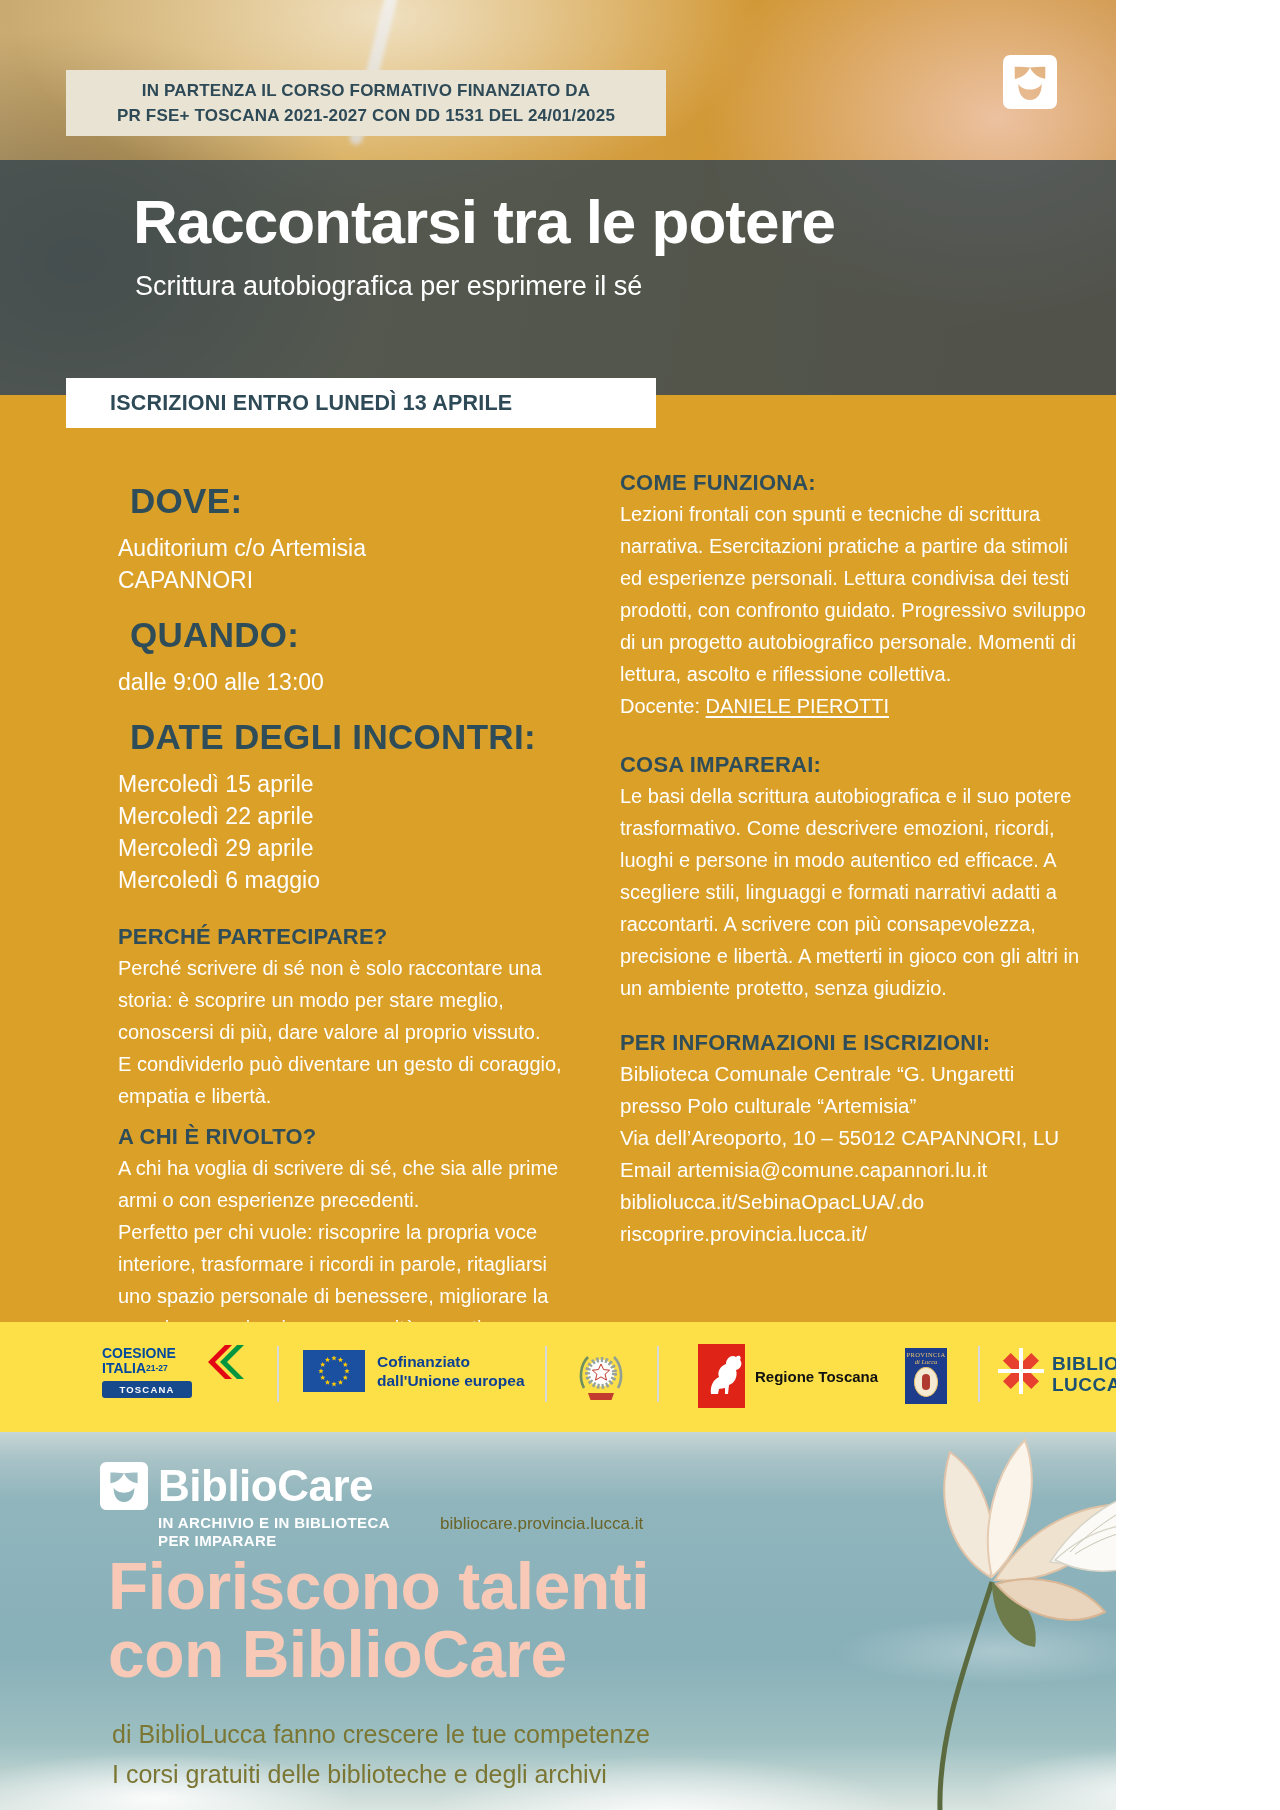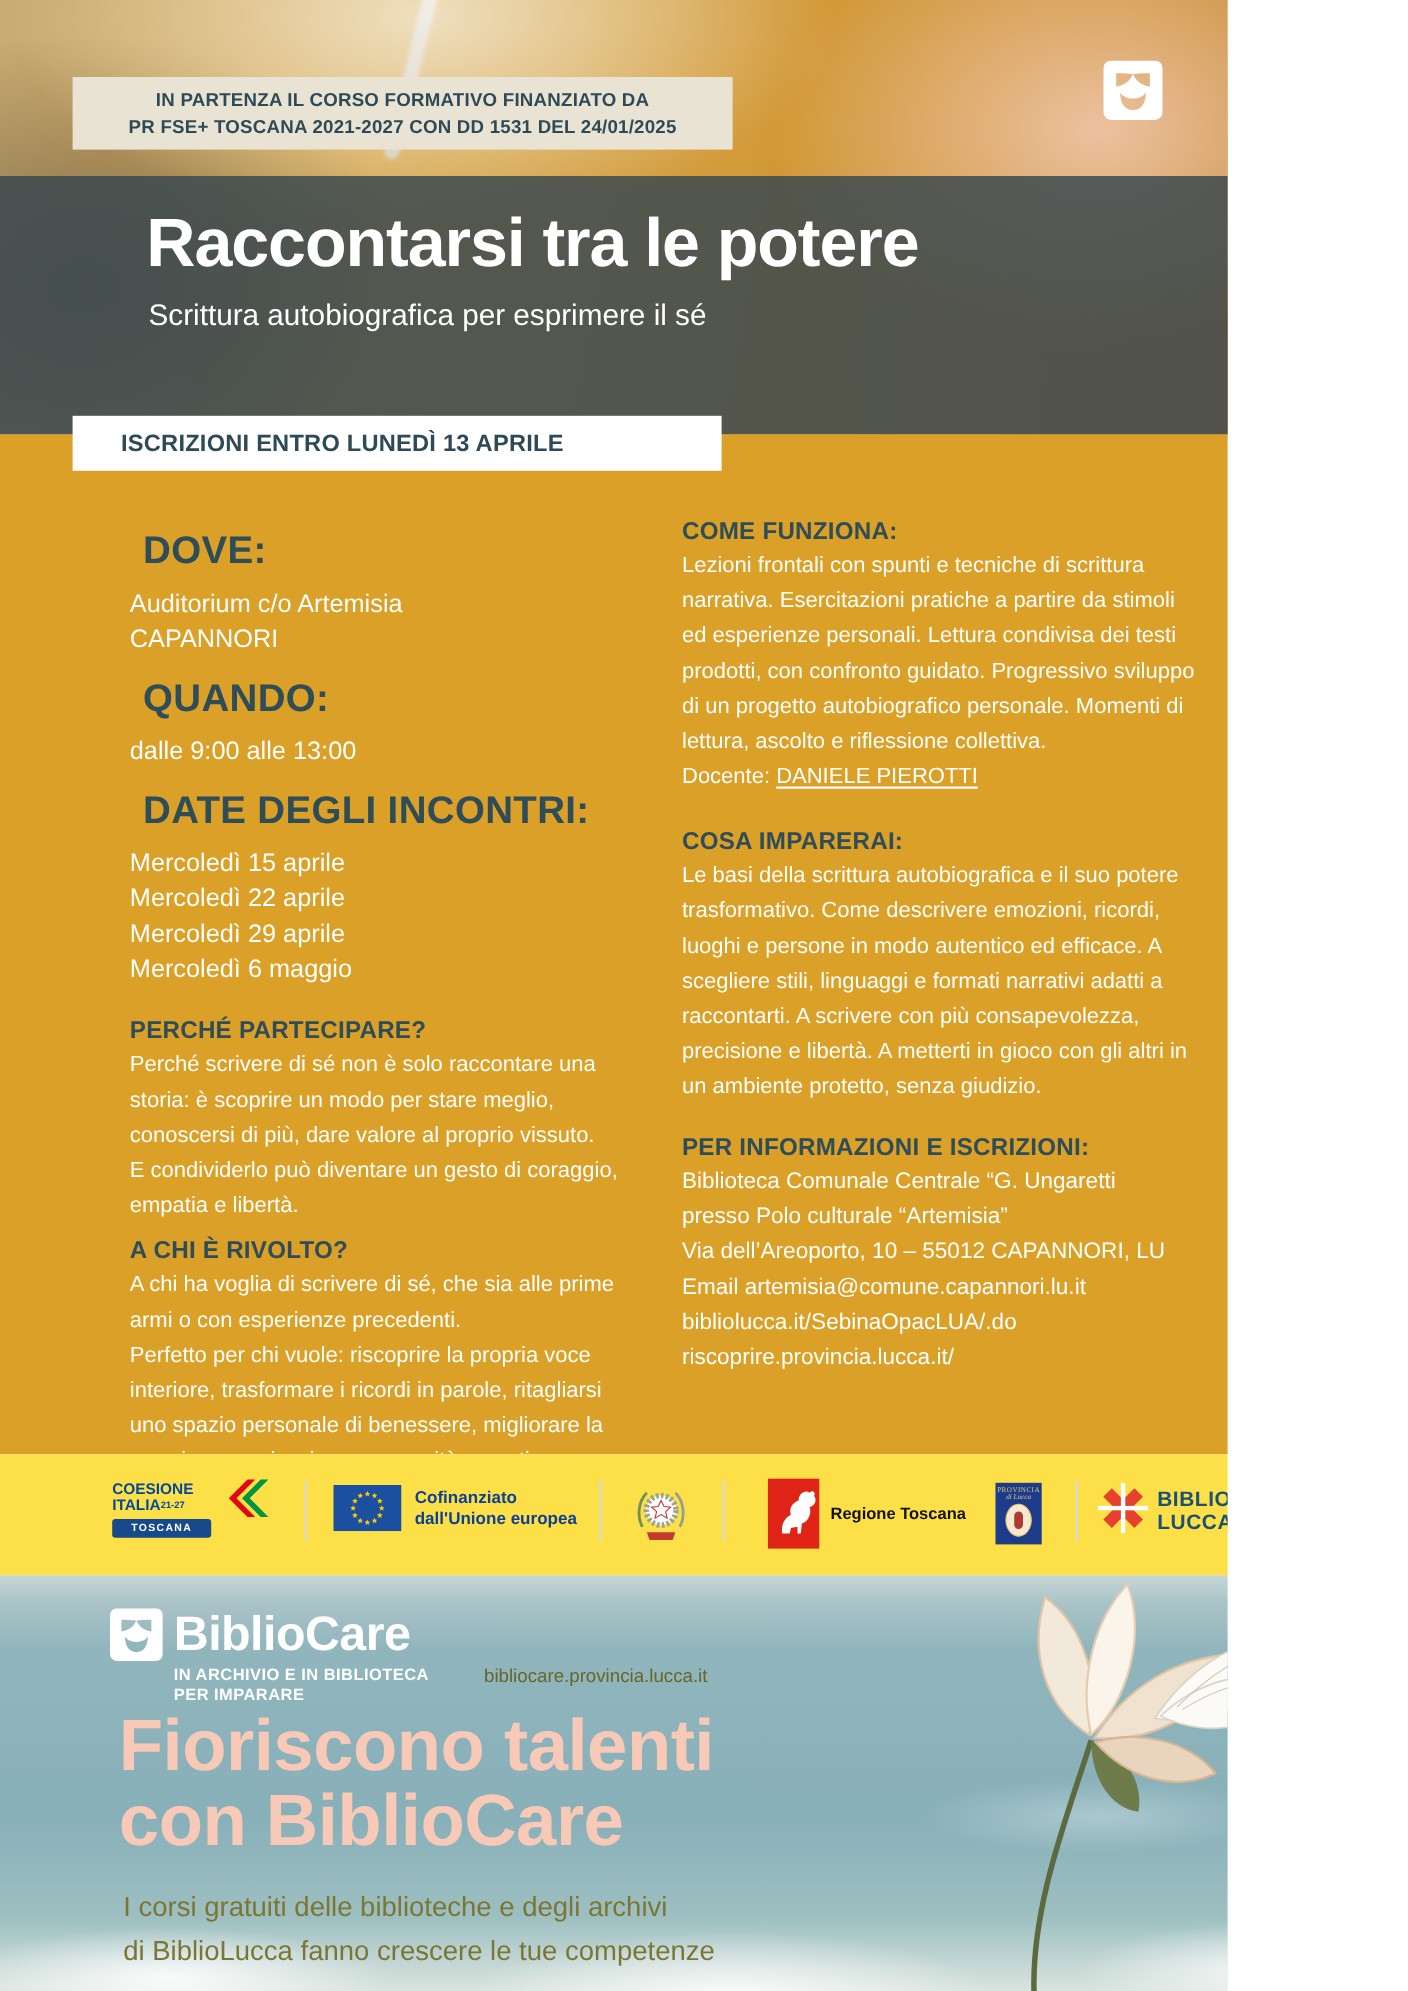--- a/index.html
+++ b/index.html
@@ -312,18 +312,18 @@
     </div>
 
     <div class="footer-url">bibliocare.provincia.lucca.it</div>
 
     <div class="headline">
       <div>Fioriscono talenti</div>
       <div>con BiblioCare</div>
     </div>
 
     <div class="subtext">
+      <div>di BiblioLucca fanno crescere le tue competenze</div>
       <div>I corsi gratuiti delle biblioteche e degli archivi</div>
-      <div>di BiblioLucca fanno crescere le tue competenze</div>
     </div>
   </div>
 
 </div>
 
 </body></html>

